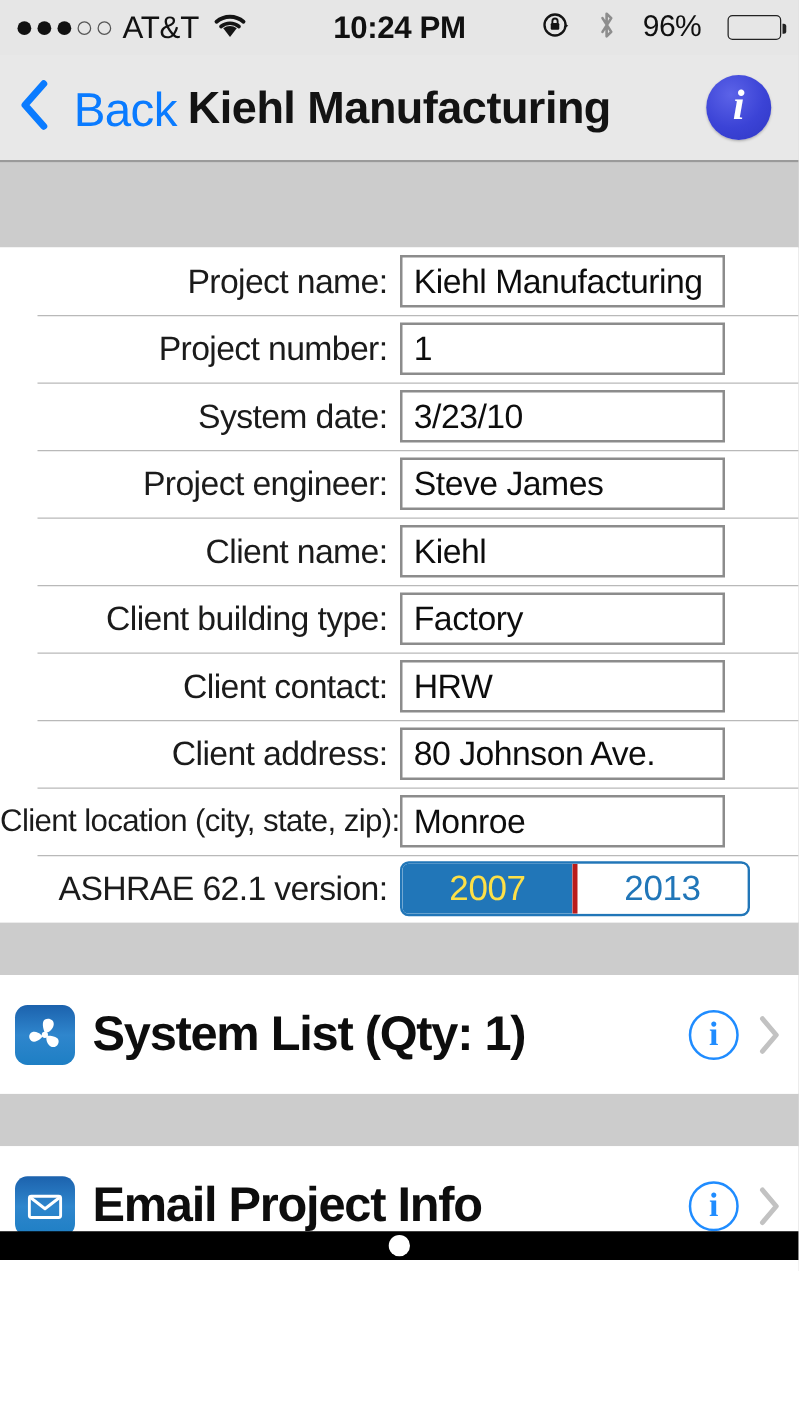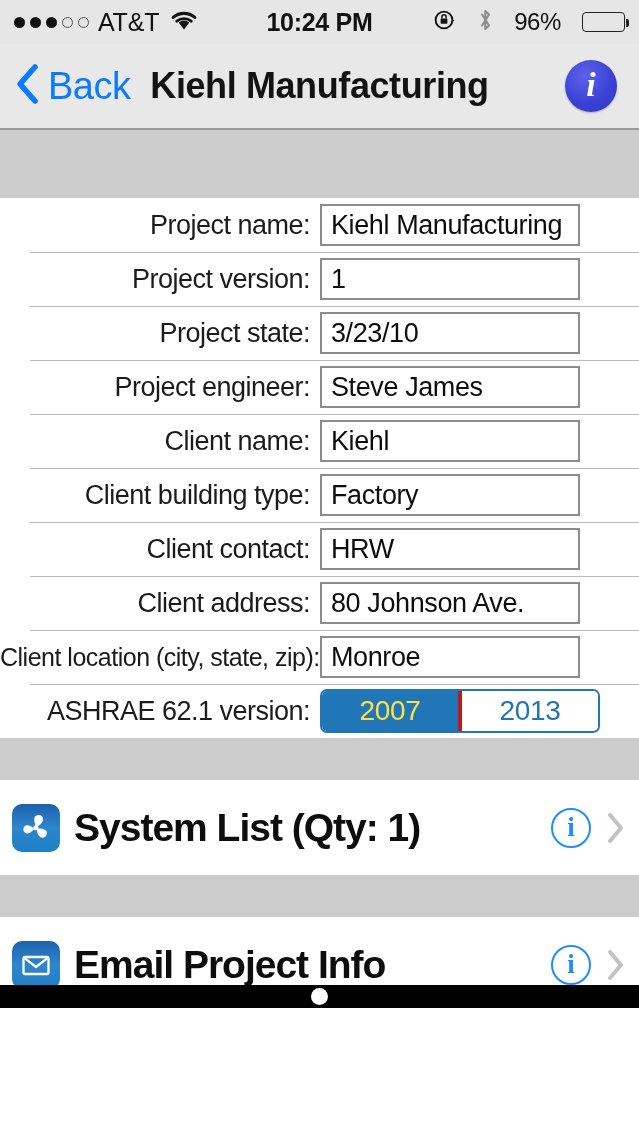--- a/index.html
+++ b/index.html
@@ -113,22 +113,22 @@
     background: #e8e8e8;
     border-bottom: 2px solid #9a9a9a;
     box-sizing: border-box;
     display: flex;
     align-items: center;
   }
   .back-btn {
     position: absolute;
     left: 14px;
     display: flex;
-    align-items: center;
-    gap: 8px;
+    align-items: flex-end;
+    gap: 19px;
     cursor: pointer;
   }
   .back-label {
     font-size: 38px;
     color: #0a7bff;
     letter-spacing: -0.5px;
   }
   .nav-title {
     position: absolute;
     left: 0; right: 0;
@@ -398,26 +398,26 @@
     <div class="gap top"></div>
 
     <div class="form-group">
 
       <div class="form-row">
         <div class="row-label">Project name:</div>
         <div class="row-field">Kiehl Manufacturing</div>
       </div>
 
       <div class="form-row">
-        <div class="row-label">Project version:</div>
+        <div class="row-label">Project number:</div>
         <div class="row-field">1</div>
       </div>
 
       <div class="form-row">
-        <div class="row-label">Project state:</div>
+        <div class="row-label">System date:</div>
         <div class="row-field">3/23/10</div>
       </div>
 
       <div class="form-row">
         <div class="row-label">Project engineer:</div>
         <div class="row-field">Steve James</div>
       </div>
 
       <div class="form-row">
         <div class="row-label">Client name:</div>

